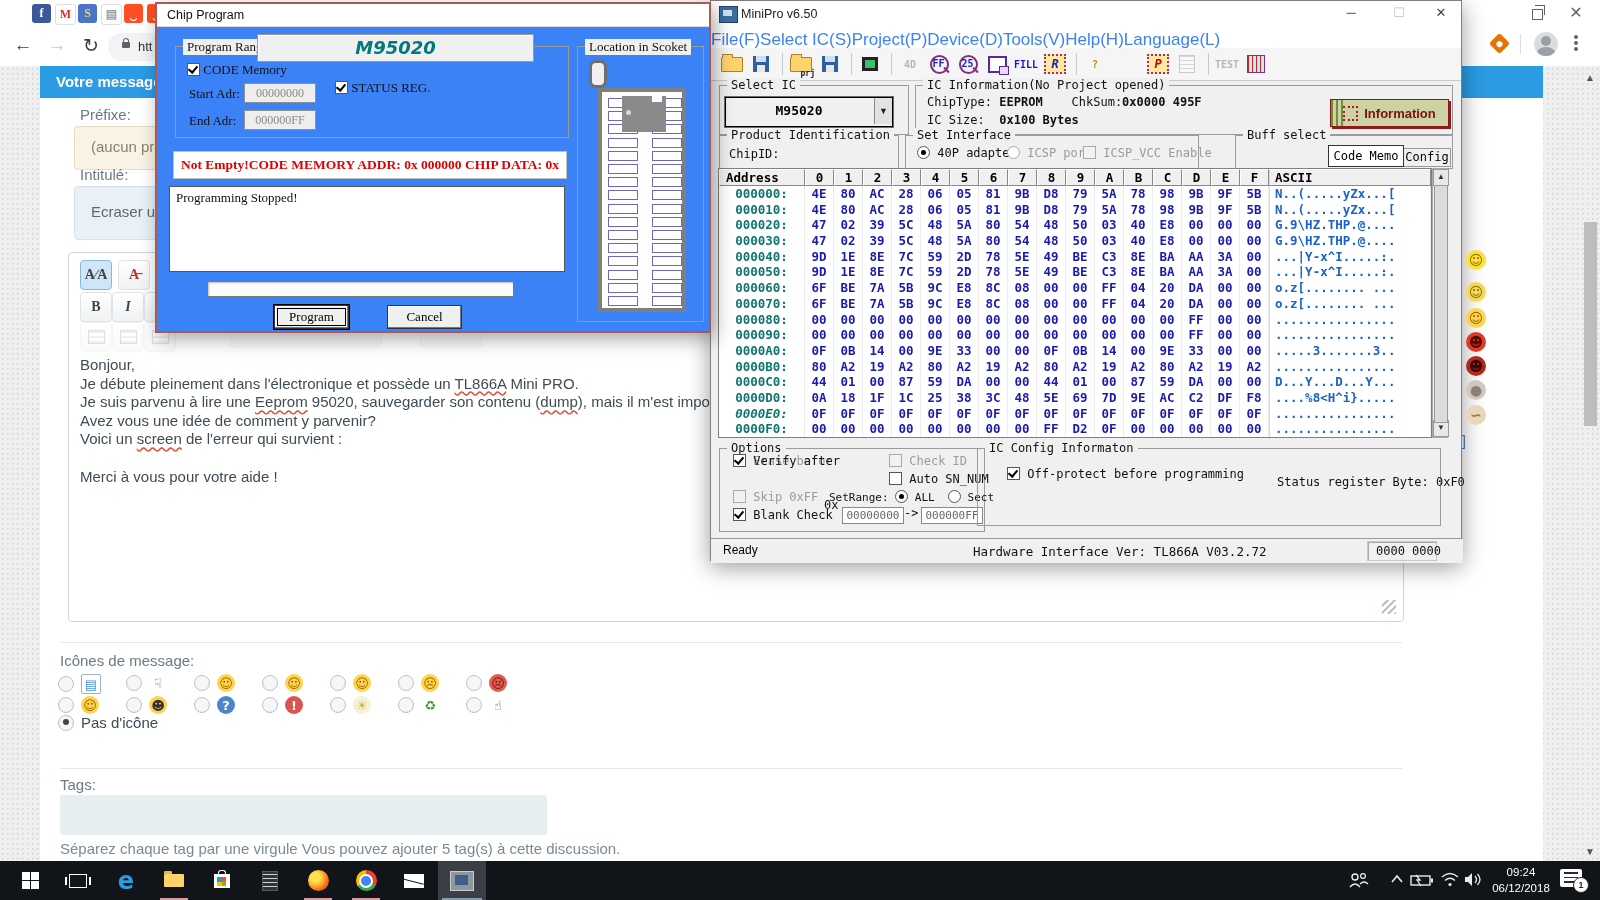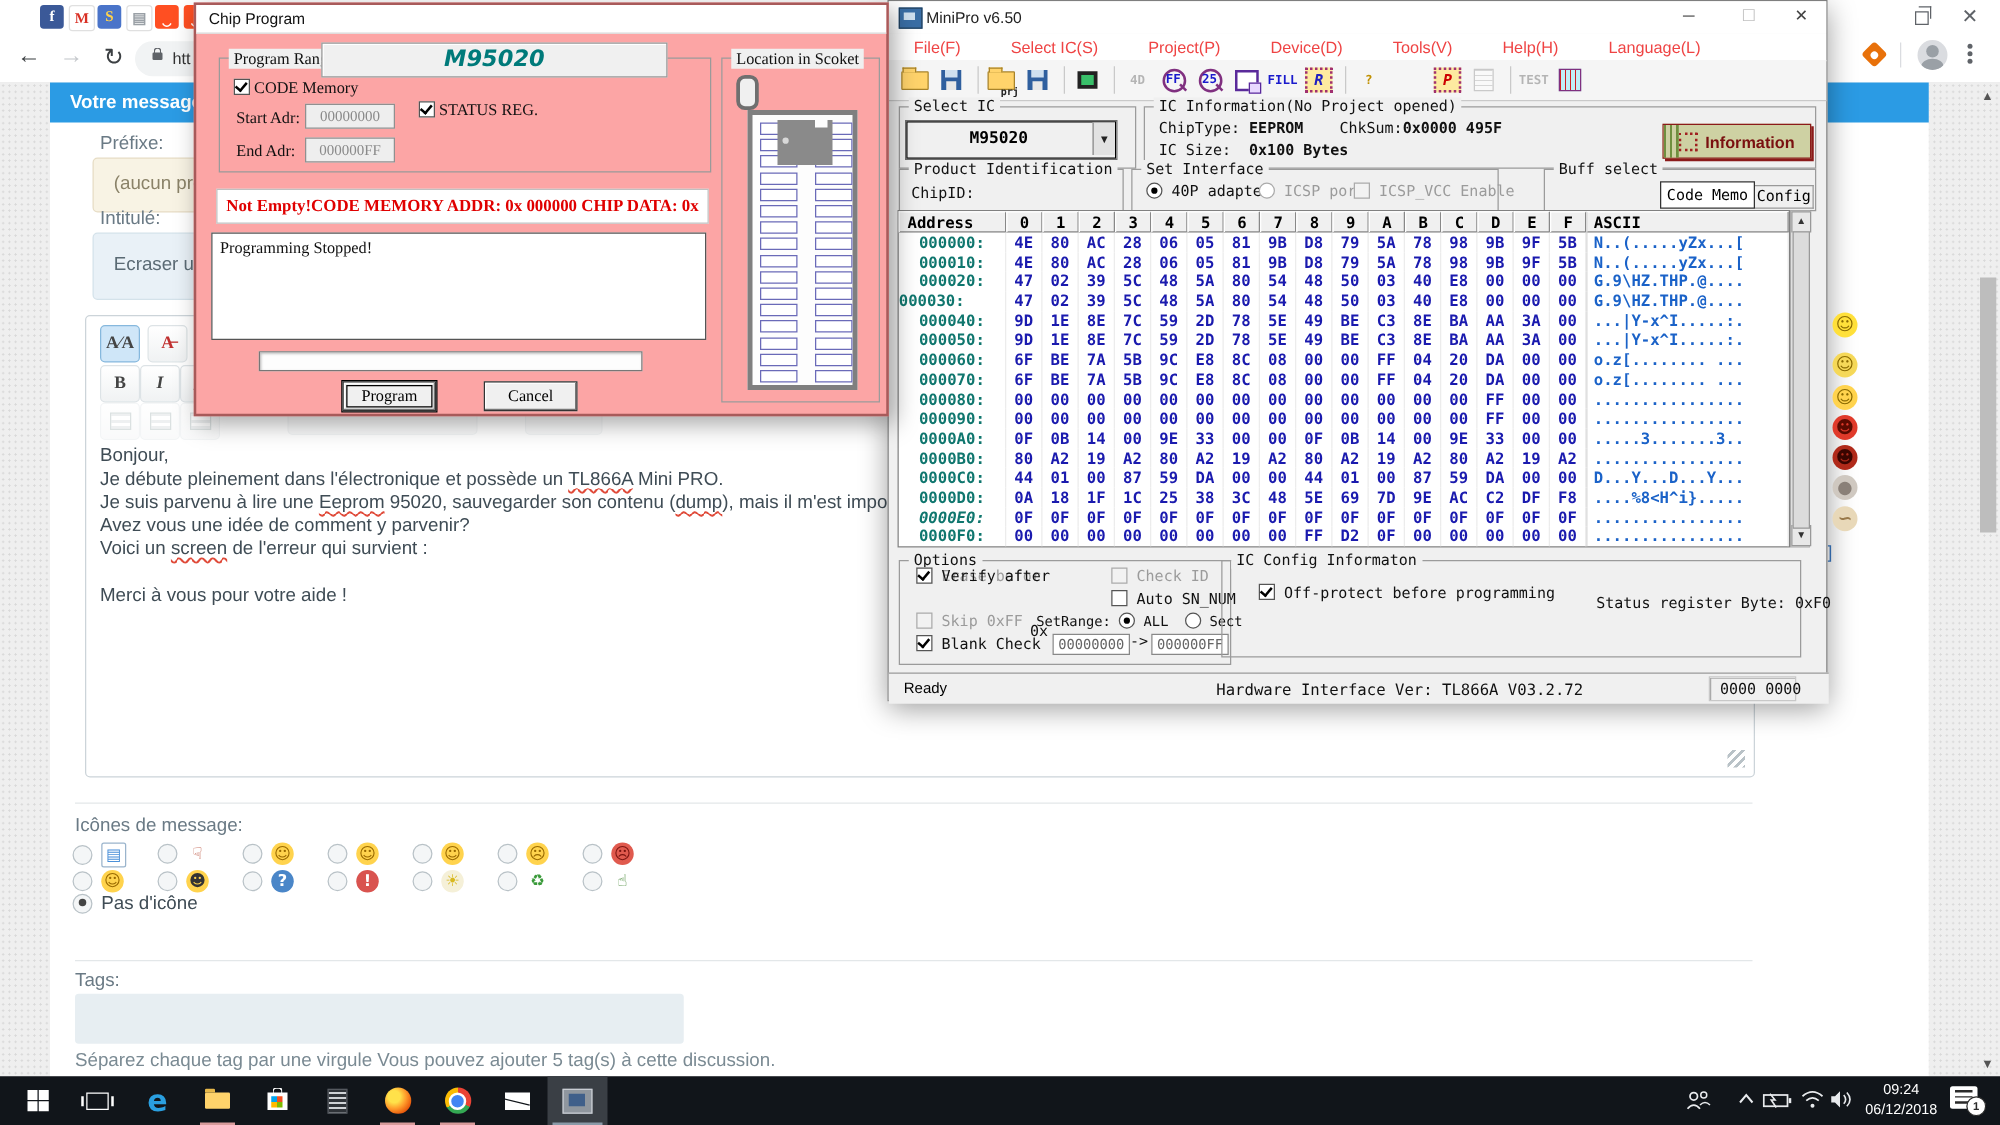--- a/index.html
+++ b/index.html
@@ -73,21 +73,21 @@
 
   
   #minipro{left:710px;top:0;width:752px;height:561px;background:#f0f0f0;
      border:1px solid #7f7f7f;box-shadow:0 6px 22px rgba(0,0,0,.4);box-sizing:border-box;}
   #mp-title{position:absolute;left:0;top:0;width:100%;height:26px;background:#fff;}
   #mp-title .t{position:absolute;left:30px;top:6px;font-size:12.5px;color:#222;}
   #mp-icon{position:absolute;left:8px;top:5px;width:17px;height:15px;background:#3a6ea5;border:1px solid #23425f;}
   #mp-icon::after{content:"";position:absolute;left:3px;top:3px;width:9px;height:6px;background:#cfe0ef;}
   .mpctl{position:absolute;top:4px;width:24px;text-align:center;font-size:13px;color:#444;}
   #mp-menubar{position:absolute;left:0;top:26px;width:100%;height:21px;background:#fff;border-bottom:1px solid #e4e4e4;}
-  .mpmenu{display:inline-block;padding:3px 20px;font-size:13px;color:#ef4444;}
+  .mpmenu{display:inline-block;padding:3px 0;font-size:17px;color:#3b82f6;}
   #mp-toolbar{position:absolute;left:0;top:47px;width:100%;height:33px;background:#f5f5f5;border-bottom:1px solid #c9c9c9;display:flex;align-items:center;padding-left:8px;box-sizing:border-box;}
   .tbi{width:26px;height:24px;margin-right:3px;display:flex;align-items:center;justify-content:center;position:relative;}
   .tbsep{width:1px;height:22px;background:#c9c9c9;margin:0 5px;}
   .tbgap{width:34px;}
   .tbi .lbl{font:bold 10px "DejaVu Sans Mono",monospace;}
   .ic-folder{width:20px;height:13px;background:#ffd36b;border:1px solid #a8832a;border-radius:1px;position:relative;}
   .ic-folder::before{content:"";position:absolute;left:0;top:-4px;width:9px;height:3px;background:#ffd36b;border:1px solid #a8832a;border-bottom:none;}
   .ic-floppy{width:16px;height:16px;background:#2f5f9e;position:relative;}
   .ic-floppy::before{content:"";position:absolute;left:3px;top:0;width:10px;height:6px;background:#cfe0ef;}
   .ic-floppy::after{content:"";position:absolute;left:4px;top:9px;width:8px;height:7px;background:#e8e8e8;}
@@ -143,21 +143,21 @@
   #hex-sb{position:absolute;left:1432px;top:168px;width:16px;height:270px;background:#f0f0f0;border:1px solid #aaa;box-sizing:border-box;}
   .sbarrow{position:absolute;left:0;width:14px;height:15px;background:#e8e8e8;border:1px solid #999;
      font-size:8px;color:#333;text-align:center;line-height:14px;}
   #hex-thumb{position:absolute;left:1px;top:16px;width:12px;height:236px;background:#dcdcdc;border:1px solid #999;}
   
   .optfield{position:absolute;height:15px;border:1px solid #888;background:#fff;font:11px "DejaVu Sans Mono",monospace;color:#666;text-align:center;line-height:15px;}
   #mp-status{position:absolute;left:0;top:537px;width:752px;height:24px;background:#f0f0f0;border-top:1px solid #999;}
   #mp-status .cell{position:absolute;top:2px;height:18px;border:1px solid #c8c8c8;box-shadow:inset 1px 1px 0 #aaa;}
 
   
-  #chipdlg{left:155px;top:2px;width:556px;height:331px;background:#fca5a5;
+  #chipdlg{left:155px;top:2px;width:556px;height:331px;background:#3b82f6;
      border:2px solid #a85a5a;box-sizing:border-box;box-shadow:4px 6px 18px rgba(0,0,0,.35);}
   #cd-title{position:absolute;left:0;top:0;width:100%;height:22px;background:#fff;border-bottom:1px solid #d8d8d8;}
   #cd-title span{position:absolute;left:10px;top:4px;font-size:12.5px;color:#111;}
   .cdtext{position:absolute;font:13px "Liberation Serif",serif;color:#111;white-space:pre;}
   #cd-chipname{position:absolute;left:100px;top:30px;width:275px;height:26px;background:#f0f0f0;
      border:1px solid #9a9a9a;box-shadow:inset 1px 1px 0 #fff;text-align:center;
      font:bold italic 18px "DejaVu Sans",sans-serif;color:#007a7a;line-height:26px;font-style:italic;}
   .cdfield{position:absolute;width:70px;height:18px;border:1px solid #909090;background:#eee;
      font:12px "Liberation Serif",serif;color:#8a8a8a;text-align:center;line-height:18px;}
   #cd-warn{position:absolute;left:16px;top:147px;width:392px;height:26px;background:#fff;border:1px solid #c0c0c0;
@@ -520,21 +520,21 @@
         <div class="hc byte">50</div>
         <div class="hc byte">03</div>
         <div class="hc byte">40</div>
         <div class="hc byte">E8</div>
         <div class="hc byte">00</div>
         <div class="hc byte">00</div>
         <div class="hc byte">00</div>
         <div class="hc ascii">G.9\HZ.THP.@....</div>
       </div>
       <div class="hexrow">
-        <div class="hc addr" style="text-align: left;">000030:</div>
+        <div class="hc addr" style="text-align: center;">000030:</div>
         <div class="hc byte">47</div>
         <div class="hc byte">02</div>
         <div class="hc byte">39</div>
         <div class="hc byte">5C</div>
         <div class="hc byte">48</div>
         <div class="hc byte">5A</div>
         <div class="hc byte">80</div>
         <div class="hc byte">54</div>
         <div class="hc byte">48</div>
         <div class="hc byte">50</div>

